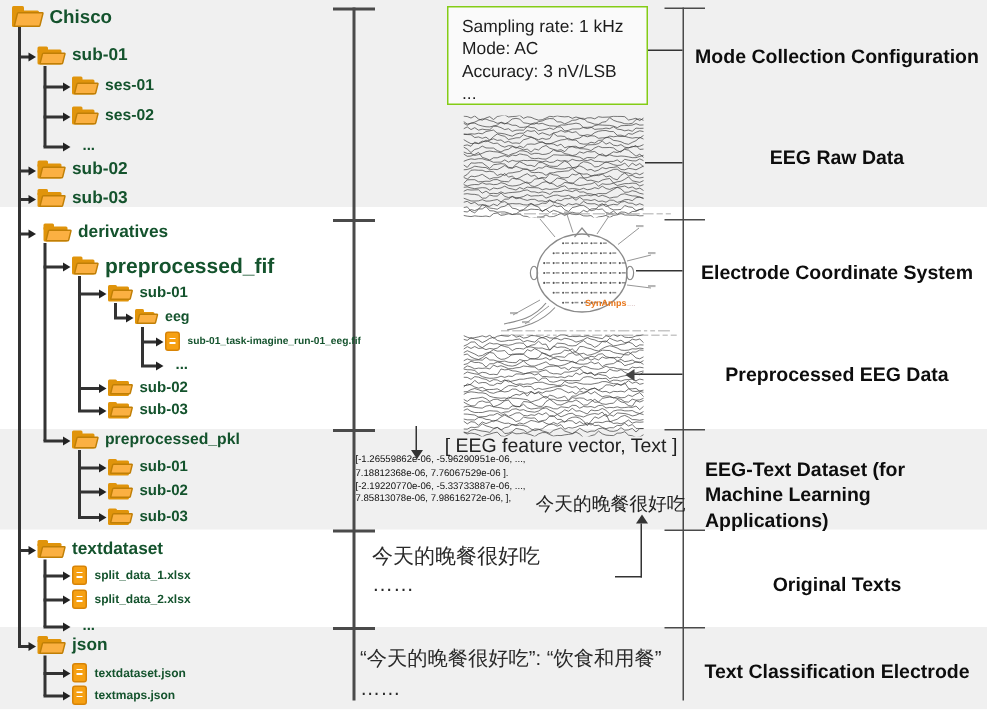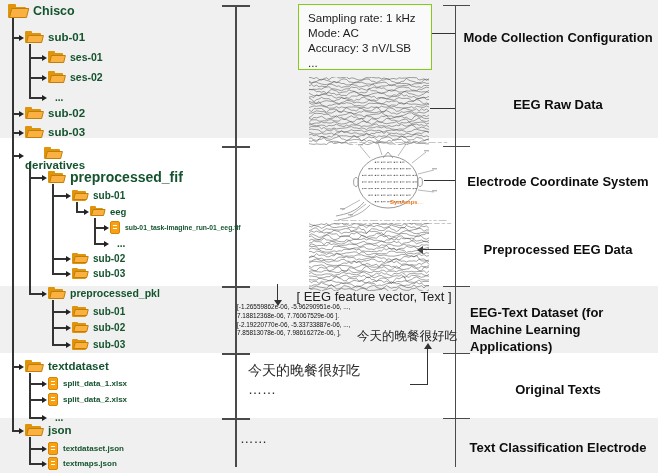--- a/index.html
+++ b/index.html
@@ -88,21 +88,21 @@
         <span class="tree-label" style="font-size: 11.5px;">sub-02</span>
       </div>
       <div class="tree-row" style="left: 25px; top: 124px;">
         <span class="folder" style="width: 16px; height: 12px;">
           <span class="back"></span>
           <span class="tab"></span>
           <span class="front"></span>
         </span>
         <span class="tree-label" style="font-size: 11.5px;">sub-03</span>
       </div>
-      <div class="tree-row" style="left: 18px; top: 147px; flex-direction: column;">
+      <div class="tree-row" style="left: 29px; top: 147px;">
         <span class="folder" style="width: 16px; height: 12px;">
           <span class="back"></span>
           <span class="tab"></span>
           <span class="front"></span>
         </span>
         <span class="tree-label" style="font-size: 11.5px;">derivatives</span>
       </div>
       <div class="tree-row" style="left: 48px; top: 169px;">
         <span class="folder" style="width: 15px; height: 12px;">
           <span class="back"></span>
@@ -483,20 +483,21 @@
       <div class="vec-line">[-2.19220770e-06,  -5.33733887e-06,  ...,</div>
       <div class="vec-line">7.85813078e-06,   7.98616272e-06,  ],</div>
     </div>
   <div id="feature-text">今天的晚餐很好吃</div>
 
   <div id="orig-block">
       <div class="orig-line">今天的晚餐很好吃</div>
       <div class="orig-line">……</div>
     </div>
   <div id="dict-block">
+      <div class="dict-line">“今天的晚餐很好吃”: “饮食和用餐”</div>
       <div class="dict-line">……</div>
     </div>
 
   <div id="right-labels">
       <div class="rlabel" style="top: 29px;">Mode Collection Configuration</div>
       <div class="rlabel" style="top: 96px;">EEG Raw Data</div>
       <div class="rlabel" style="top: 173px;">Electrode Coordinate System</div>
       <div class="rlabel" style="top: 241px;">Preprocessed EEG Data</div>
       <div class="rlabel left" style="top: 304px;">EEG-Text Dataset (for Machine Learning Applications)</div>
       <div class="rlabel" style="top: 381px;">Original Texts</div>

